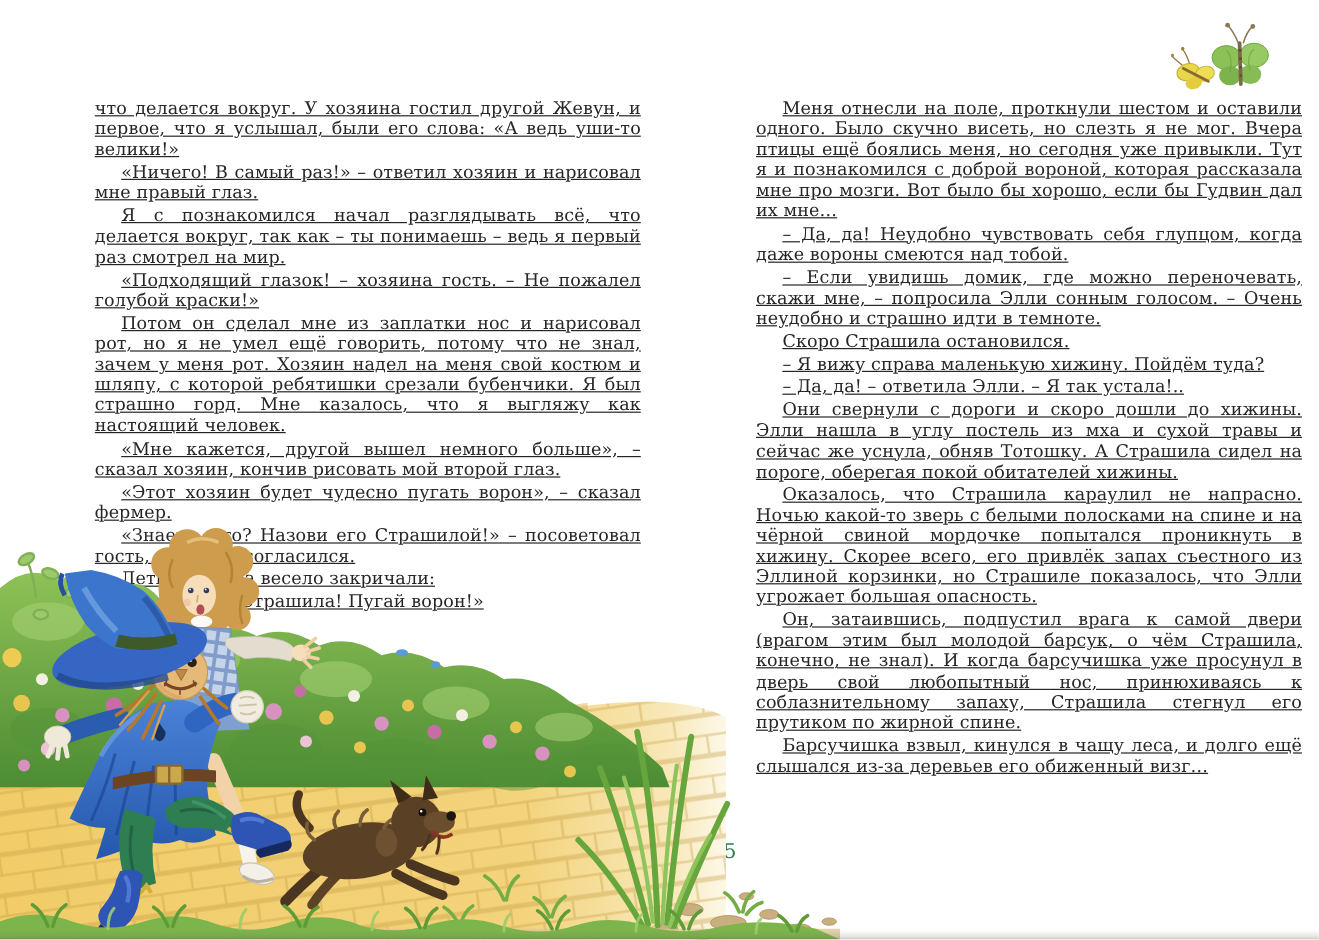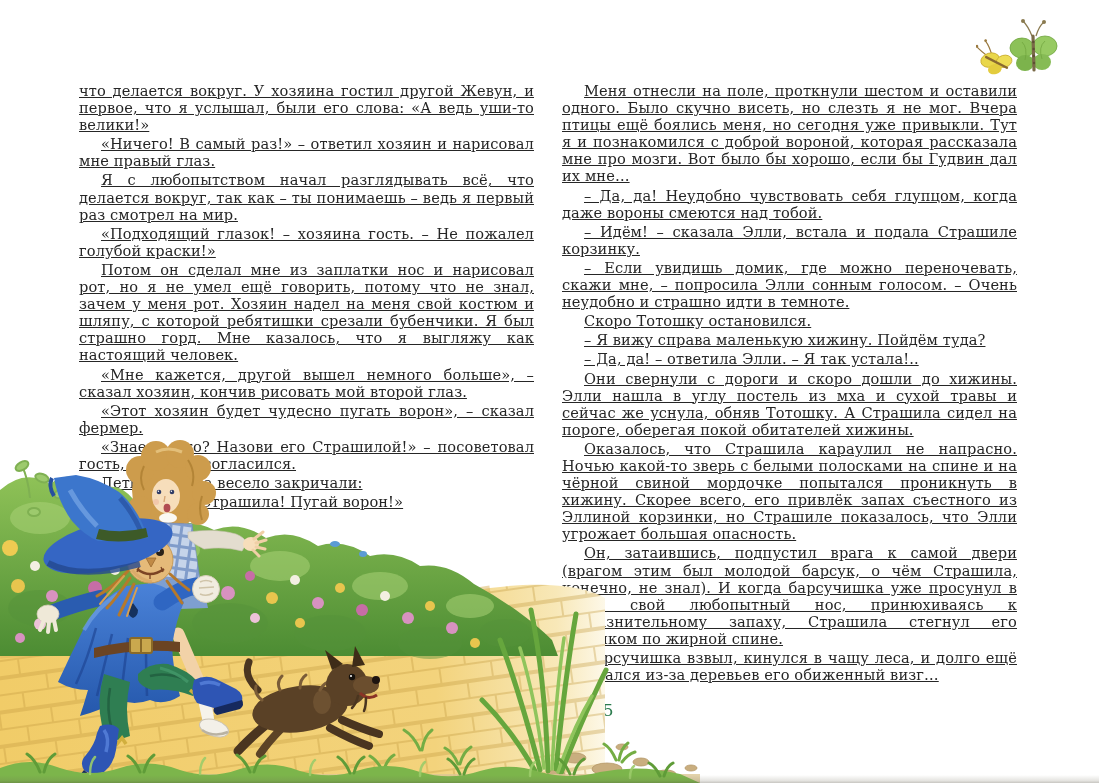--- a/index.html
+++ b/index.html
@@ -7,58 +7,57 @@
     width:1099px;height:783px;position:relative;overflow:hidden;
     background:#ffffff;
     font-family:"DejaVu Serif","Liberation Serif",serif;
   }
   .text-col{
     position:absolute;top:80px;width:459px;
     font-size:14.6px;line-height:17.1px;color:#262626;
     text-align:justify;letter-spacing:0.1px;
   }
   #left-col{left:77px;}
-  #right-col{left:560px;}
+  #right-col{left:628px;}
   .text-col p{margin:2px;text-indent:22px;text-decoration:underline;}
   .text-col p.no-indent{text-indent:0;}
   .page-number{
     position:absolute;left:592px;top:700px;width:459px;
     text-align:left;font-size:17px;color:#2c7c4e;
   }
   .illustration{position:absolute;left:0;top:438px;width:710px;height:345px;}
   .butterflies{position:absolute;left:976px;top:16px;width:98px;height:70px;}
   .bottom-edge{
     position:absolute;left:0;bottom:0;width:1099px;height:8px;
     background:linear-gradient(to bottom, rgba(120,115,95,0) 0%, rgba(110,105,85,0.18) 70%, rgba(80,75,60,0.32) 100%);
   }
 </style>
 </head>
 <body>
 
 <div class="text-col" id="left-col">
 
 <p class="no-indent">что делается вокруг. У хозяина гостил другой Жевун, и первое, что я услышал, были его слова: «А ведь уши-то велики!»</p>
     <p>«Ничего! В самый раз!» – ответил хозяин и нарисовал мне правый глаз.</p>
-    <p>Я с любопытством начал разглядывать всё, что делается вокруг, так как – ты понимаешь – ведь я первый раз смотрел на мир.</p>
+    <p>Я с познакомился начал разглядывать всё, что делается вокруг, так как – ты понимаешь – ведь я первый раз смотрел на мир.</p>
     <p>«Подходящий глазок! – хозяина гость. – Не пожалел голубой краски!»</p>
     <p>Потом он сделал мне из заплатки нос и нарисовал рот, но я не умел ещё говорить, потому что не знал, зачем у меня рот. Хозяин надел на меня свой костюм и шляпу, с которой ребятишки срезали бубенчики. Я был страшно горд. Мне казалось, что я выгляжу как настоящий человек.</p>
     <p>«Мне кажется, другой вышел немного больше», – сказал хозяин, кончив рисовать мой второй глаз.</p>
     <p>«Этот хозяин будет чудесно пугать ворон», – сказал фермер.</p>
     <p>«Знаешь что? Назови его Страшилой!» – посоветовал гость, и хозяин согласился.</p>
     <p>Дети фермера весело закричали:</p>
     <p>«Страшила! Страшила! Пугай ворон!»</p>
   </div>
 
 <div class="text-col" id="right-col">
 
 <p>Меня отнесли на поле, проткнули шестом и оставили одного. Было скучно висеть, но слезть я не мог. Вчера птицы ещё боялись меня, но сегодня уже привыкли. Тут я и познакомился с доброй вороной, которая рассказала мне про мозги. Вот было бы хорошо, если бы Гудвин дал их мне…</p>
     <p>– Да, да! Неудобно чувствовать себя глупцом, когда даже вороны смеются над тобой.</p>
-    <p>– Идём! – сказала Элли, встала и подала Страшиле корзинку.</p>
     <p>– Если увидишь домик, где можно переночевать, скажи мне, – попросила Элли сонным голосом. – Очень неудобно и страшно идти в темноте.</p>
-    <p>Скоро Тотошку остановился.</p>
+    <p>Скоро Страшила остановился.</p>
     <p>– Я вижу справа маленькую хижину. Пойдём туда?</p>
     <p>– Да, да! – ответила Элли. – Я так устала!..</p>
     <p>Они свернули с дороги и скоро дошли до хижины. Элли нашла в углу постель из мха и сухой травы и сейчас же уснула, обняв Тотошку. А Страшила сидел на пороге, оберегая покой обитателей хижины.</p>
     <p>Оказалось, что Страшила караулил не напрасно. Ночью какой-то зверь с белыми полосками на спине и на чёрной свиной мордочке попытался проникнуть в хижину. Скорее всего, его привлёк запах съестного из Эллиной корзинки, но Страшиле показалось, что Элли угрожает большая опасность.</p>
     <p>Он, затаившись, подпустил врага к самой двери (врагом этим был молодой барсук, о чём Страшила, конечно, не знал). И когда барсучишка уже просунул в дверь свой любопытный нос, принюхиваясь к соблазнительному запаху, Страшила стегнул его прутиком по жирной спине.</p>
     <p>Барсучишка взвыл, кинулся в чащу леса, и долго ещё слышался из-за деревьев его обиженный визг…</p>
   </div>
 
 <div class="page-number">35</div>
 

